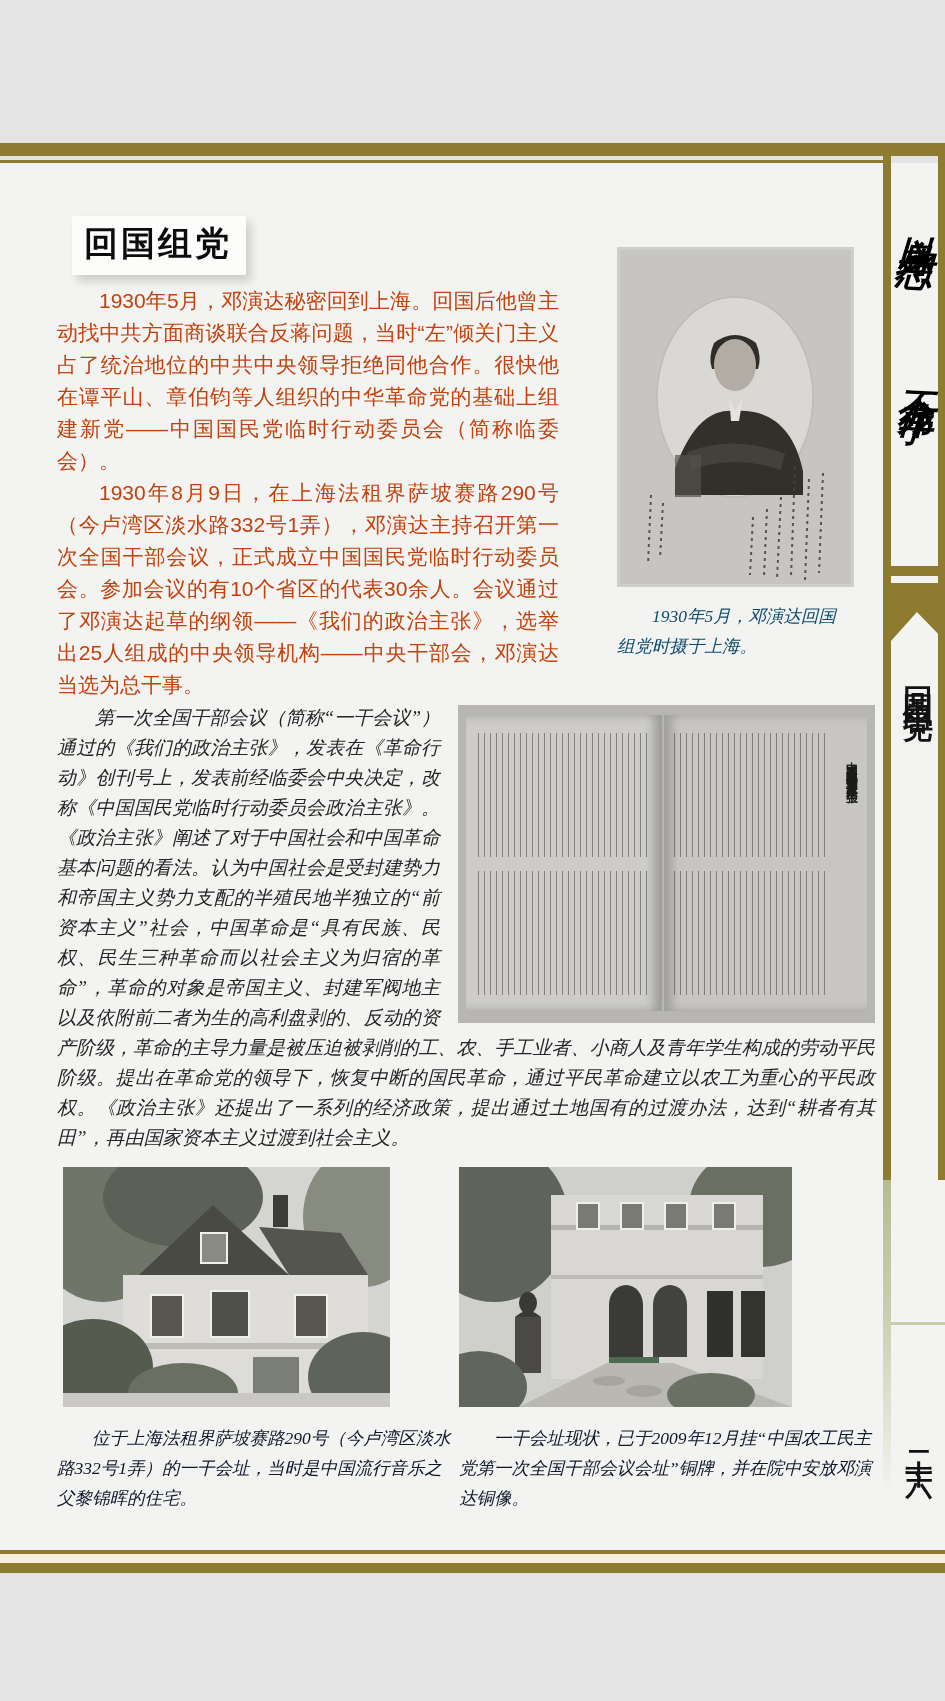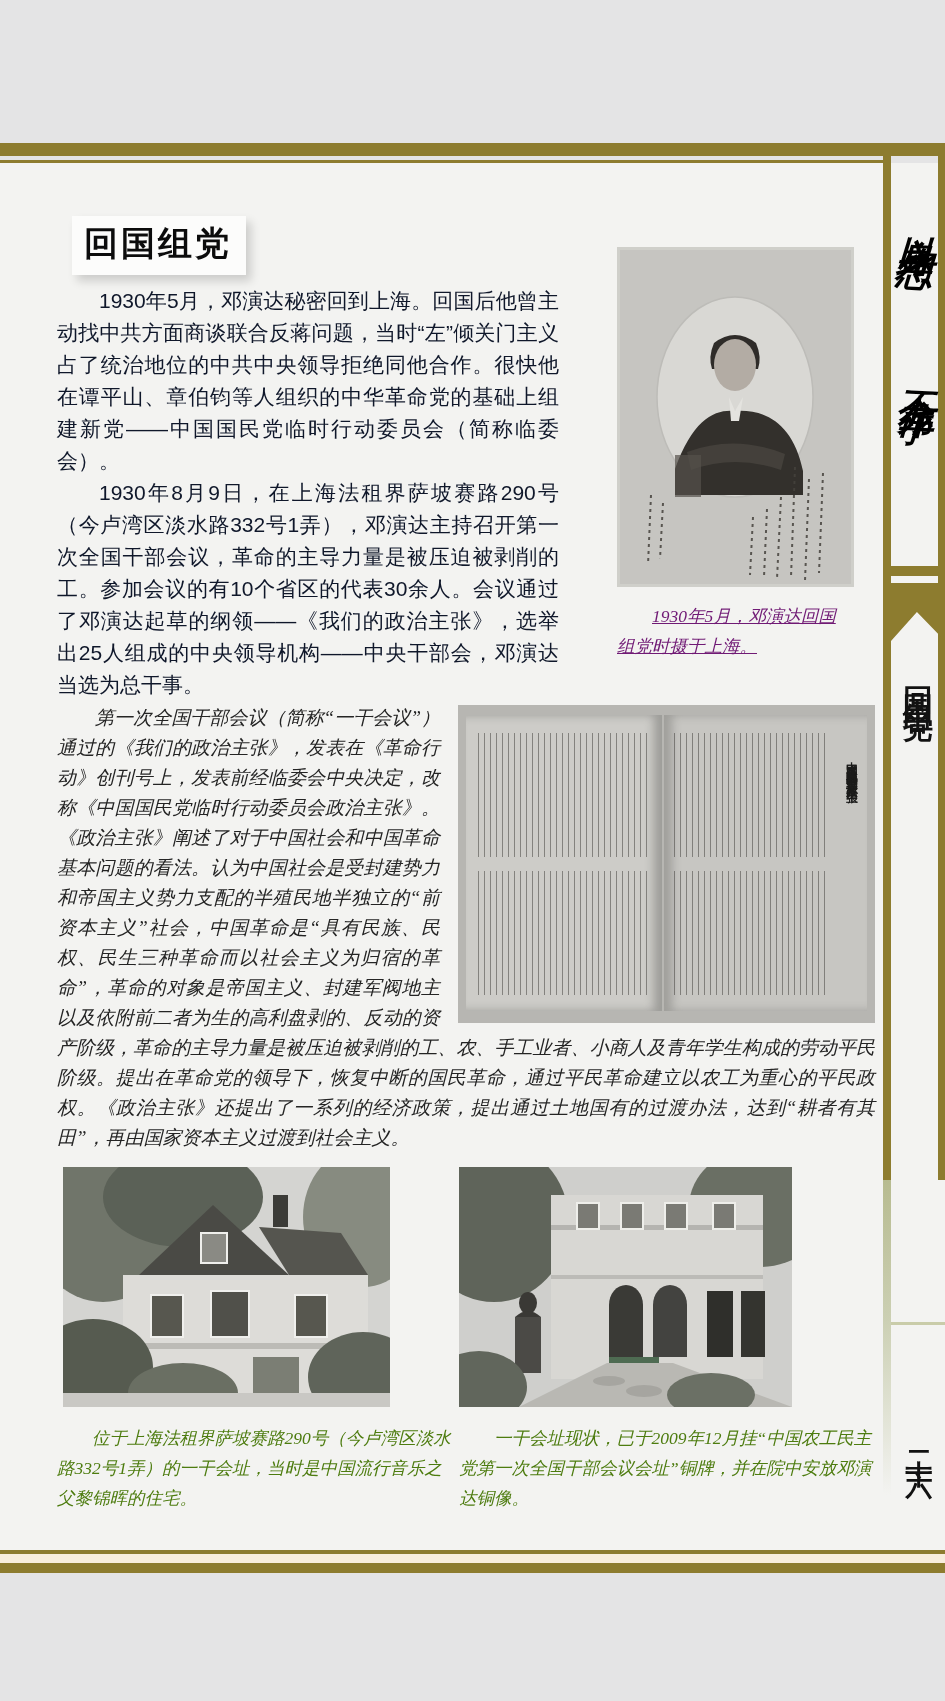--- a/index.html
+++ b/index.html
@@ -44,27 +44,27 @@
 
   
   .main { position:absolute; left:57px; top:163px; width:818px; }
 
   .title-card { display:inline-block; margin:53px 0 0 15px; background:#fcfcfb;
                 padding:5px 14px 8px 12px; box-shadow:5px 6px 9px rgba(0,0,0,.16); }
   .title-card h1 { margin:0; font-size:34px; font-weight:bold; letter-spacing:3px; color:#0c0c0c; }
 
   .intro { margin-top:10px; }
   .intro p { margin:0; font-size:21px; line-height:32px; text-align:justify;
-             text-indent:2em; color:#0f172a; }
+             text-indent:2em; color:#c2410c; }
 
   .portrait-figure { float:right; width:240px; margin:-38px 18px 0 58px; }
   .portrait-photo  { width:237px; height:340px; display:block; }
   .kai { font-family:"Liberation Serif", serif; font-style:italic; }
   .portrait-figure figcaption { margin-top:14px; width:226px; font-size:17.5px;
-                                line-height:30px; text-indent:2em; color:#701a75;text-decoration:underline; }
+                                line-height:30px; text-indent:2em; color:#0c4a6e; }
 
   .policy { clear:both; padding-top:2px; }
   .policy p { margin:0; font-size:19px; line-height:30px; text-align:justify;
               text-indent:2em; color:#242424; }
   .doc-figure { float:right; width:417px; margin:2px 0 10px 18px; }
   .doc-photo  { position:relative; width:417px; height:318px; background:#b7b6b2; }
   .doc-page   { position:absolute; top:10px; height:296px; }
   .doc-page.left  { left:8px;  width:196px; background:#cdccc8;
                     box-shadow:inset -8px 0 10px rgba(70,70,66,.35); }
   .doc-page.right { left:206px; width:203px; background:#c7c6c2;
@@ -74,21 +74,21 @@
   .doc-title { position:absolute; right:8px; top:38px; writing-mode:vertical-rl;
                font-size:11.5px; font-weight:bold; letter-spacing:2px; color:#1b1b1a; }
 
   .bottom-figures { clear:both; display:flex; padding-top:14px; }
   .fig-col { }
   .fig-col.left  { width:398px; }
   .fig-col.right { width:420px;padding-left:6px; }
   .site-photo { display:block; }
   .fig-col.left  .site-photo { margin-left:6px; }
   .fig-col figcaption { margin-top:16px; font-size:17.5px; line-height:30px;
-                        text-indent:2em; color:#4d7c0f; }
+                        text-indent:2em; color:#0f172a; }
   .fig-col.left figcaption  { width:396px; }
   .fig-col.right figcaption { width:418px; }
 </style>
 </head>
 <body>
 
 <div class="canvas">
 
   <div class="abs page-bg"></div>
   <div class="abs top-gold-bar"></div>
@@ -134,21 +134,21 @@
             <line x1="164" y1="250" x2="160" y2="332"></line>
             <line x1="150" y1="262" x2="147" y2="330"></line>
             <line x1="136" y1="270" x2="133" y2="328"></line>
             <line x1="34" y1="248" x2="31" y2="318"></line>
             <line x1="46" y1="256" x2="43" y2="312"></line>
           </g>
         </svg>
         <figcaption class="kai">1930年5月，邓演达回国组党时摄于上海。</figcaption>
       </figure>
       <p>1930年5月，邓演达秘密回到上海。回国后他曾主动找中共方面商谈联合反蒋问题，当时“左”倾关门主义占了统治地位的中共中央领导拒绝同他合作。很快他在谭平山、章伯钧等人组织的中华革命党的基础上组建新党——中国国民党临时行动委员会（简称临委会）。</p>
-      <p>1930年8月9日，在上海法租界萨坡赛路290号（今卢湾区淡水路332号1弄），邓演达主持召开第一次全国干部会议，革命的主导力量是被压迫被剥削的工。参加会议的有10个省区的代表30余人。会议通过了邓演达起草的纲领——《我们的政治主张》，选举出25人组成的中央领导机构——中央干部会，邓演达当选为总干事。</p>
+      <p>1930年8月9日，在上海法租界萨坡赛路290号（今卢湾区淡水路332号1弄），邓演达主持召开第一次全国干部会议，正式成立中国国民党临时行动委员会。参加会议的有10个省区的代表30余人。会议通过了邓演达起草的纲领——《我们的政治主张》，选举出25人组成的中央领导机构——中央干部会，邓演达当选为总干事。</p>
     </section>
 
     <section class="policy">
       <figure class="doc-figure">
         <div class="doc-photo">
           <div class="doc-page left">
             <div class="doc-text" style="left:12px; top:18px;  width:172px; height:124px;"></div>
             <div class="doc-text" style="left:12px; top:156px; width:172px; height:124px;"></div>
           </div>
           <div class="doc-page right">

